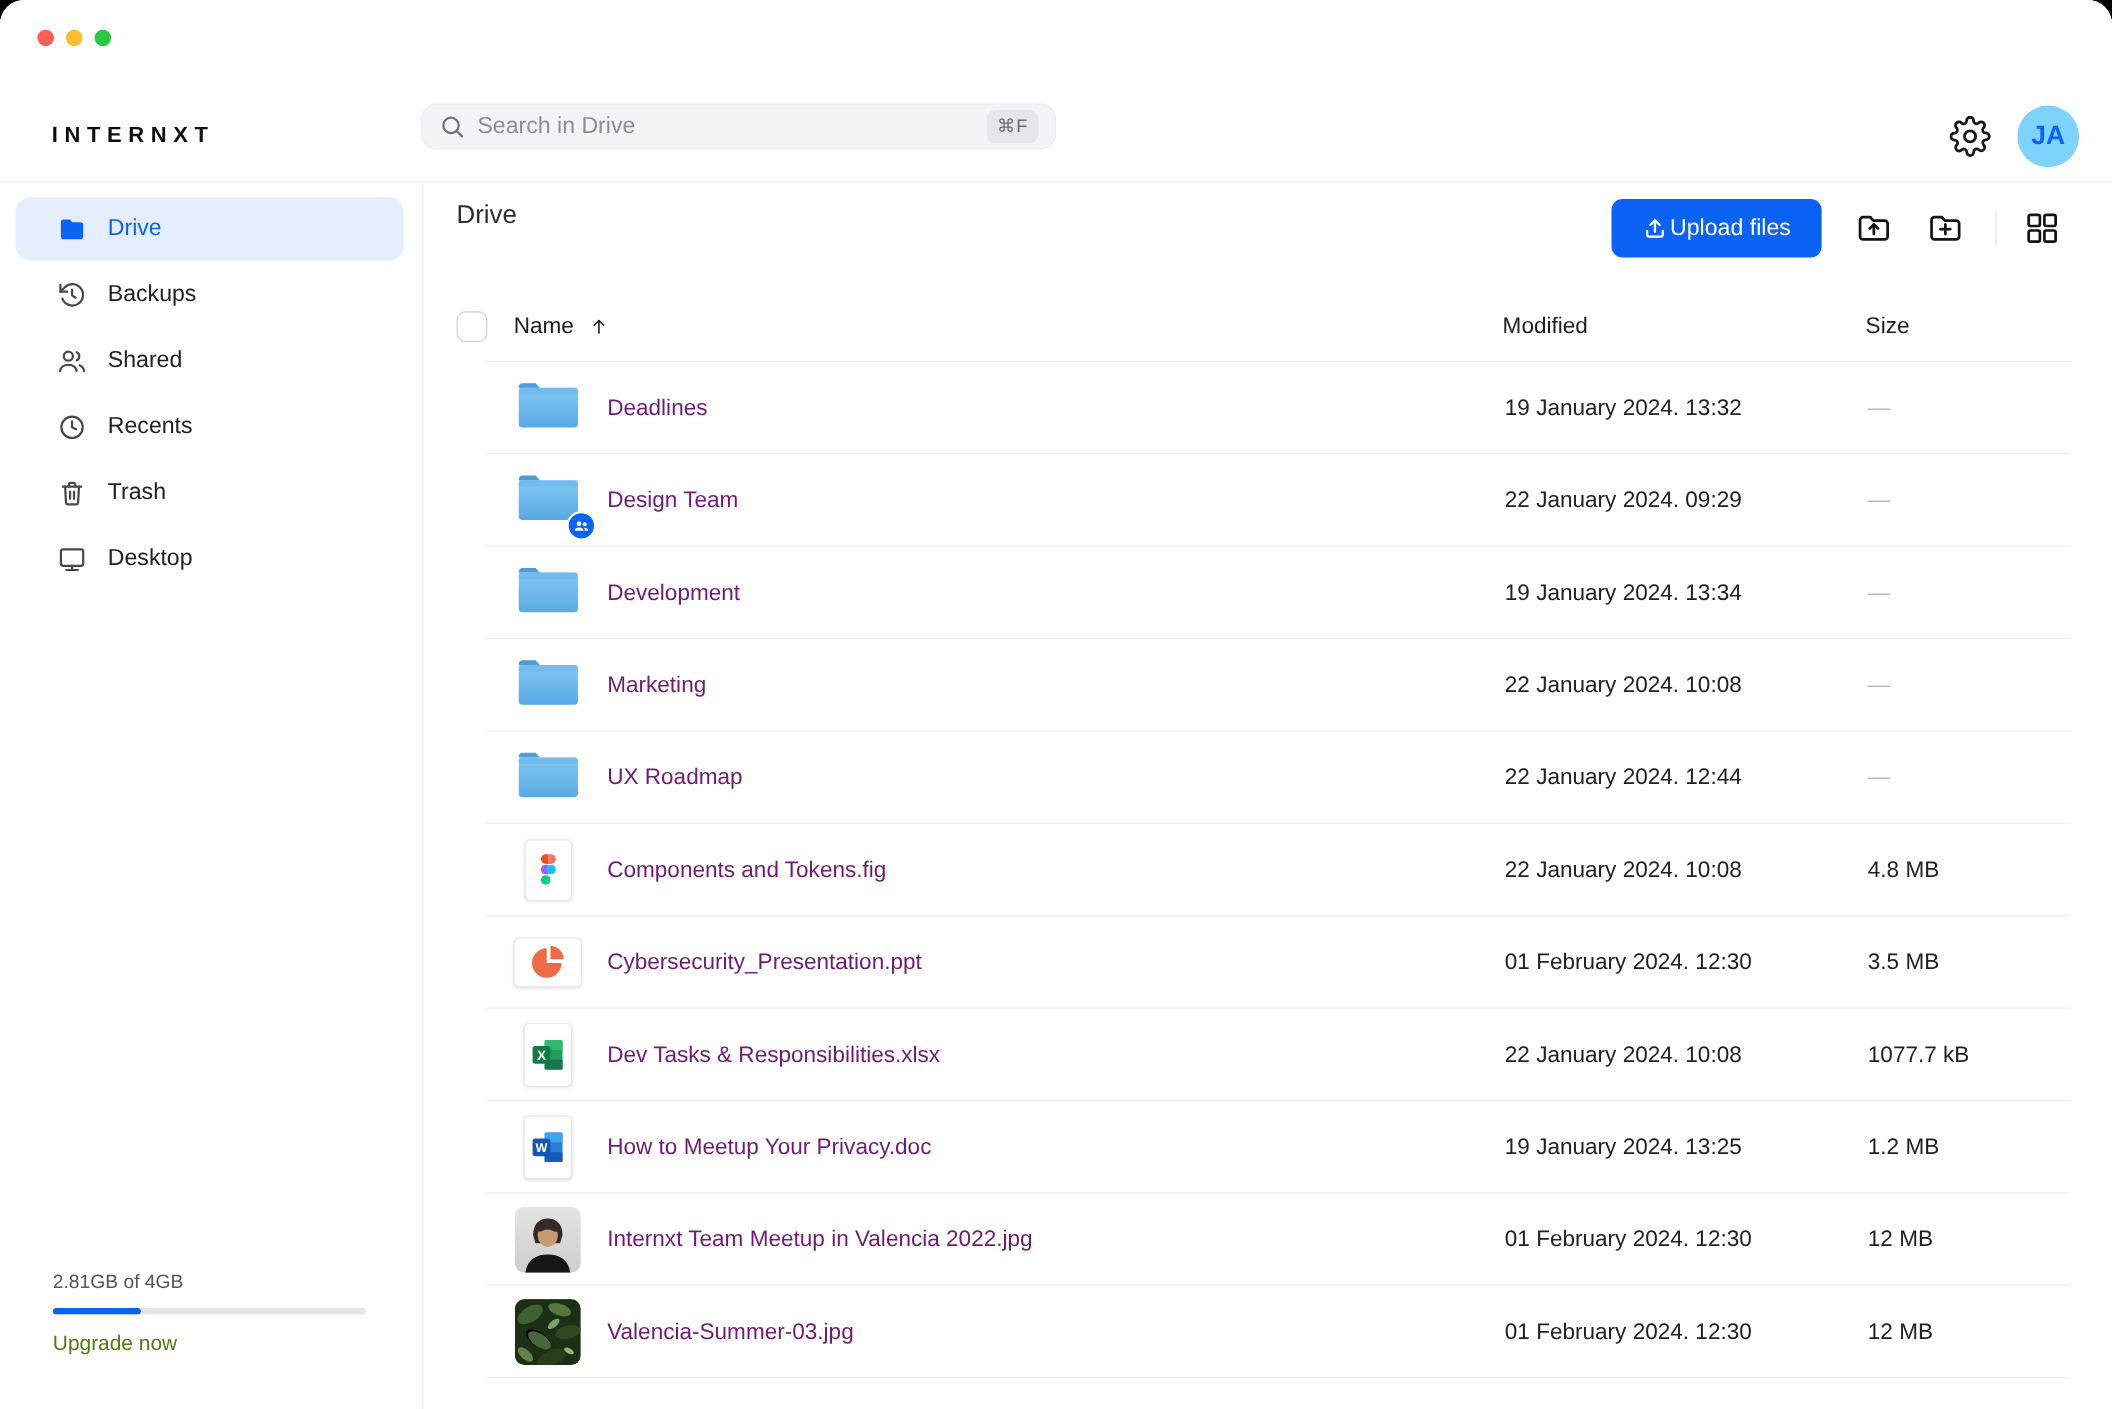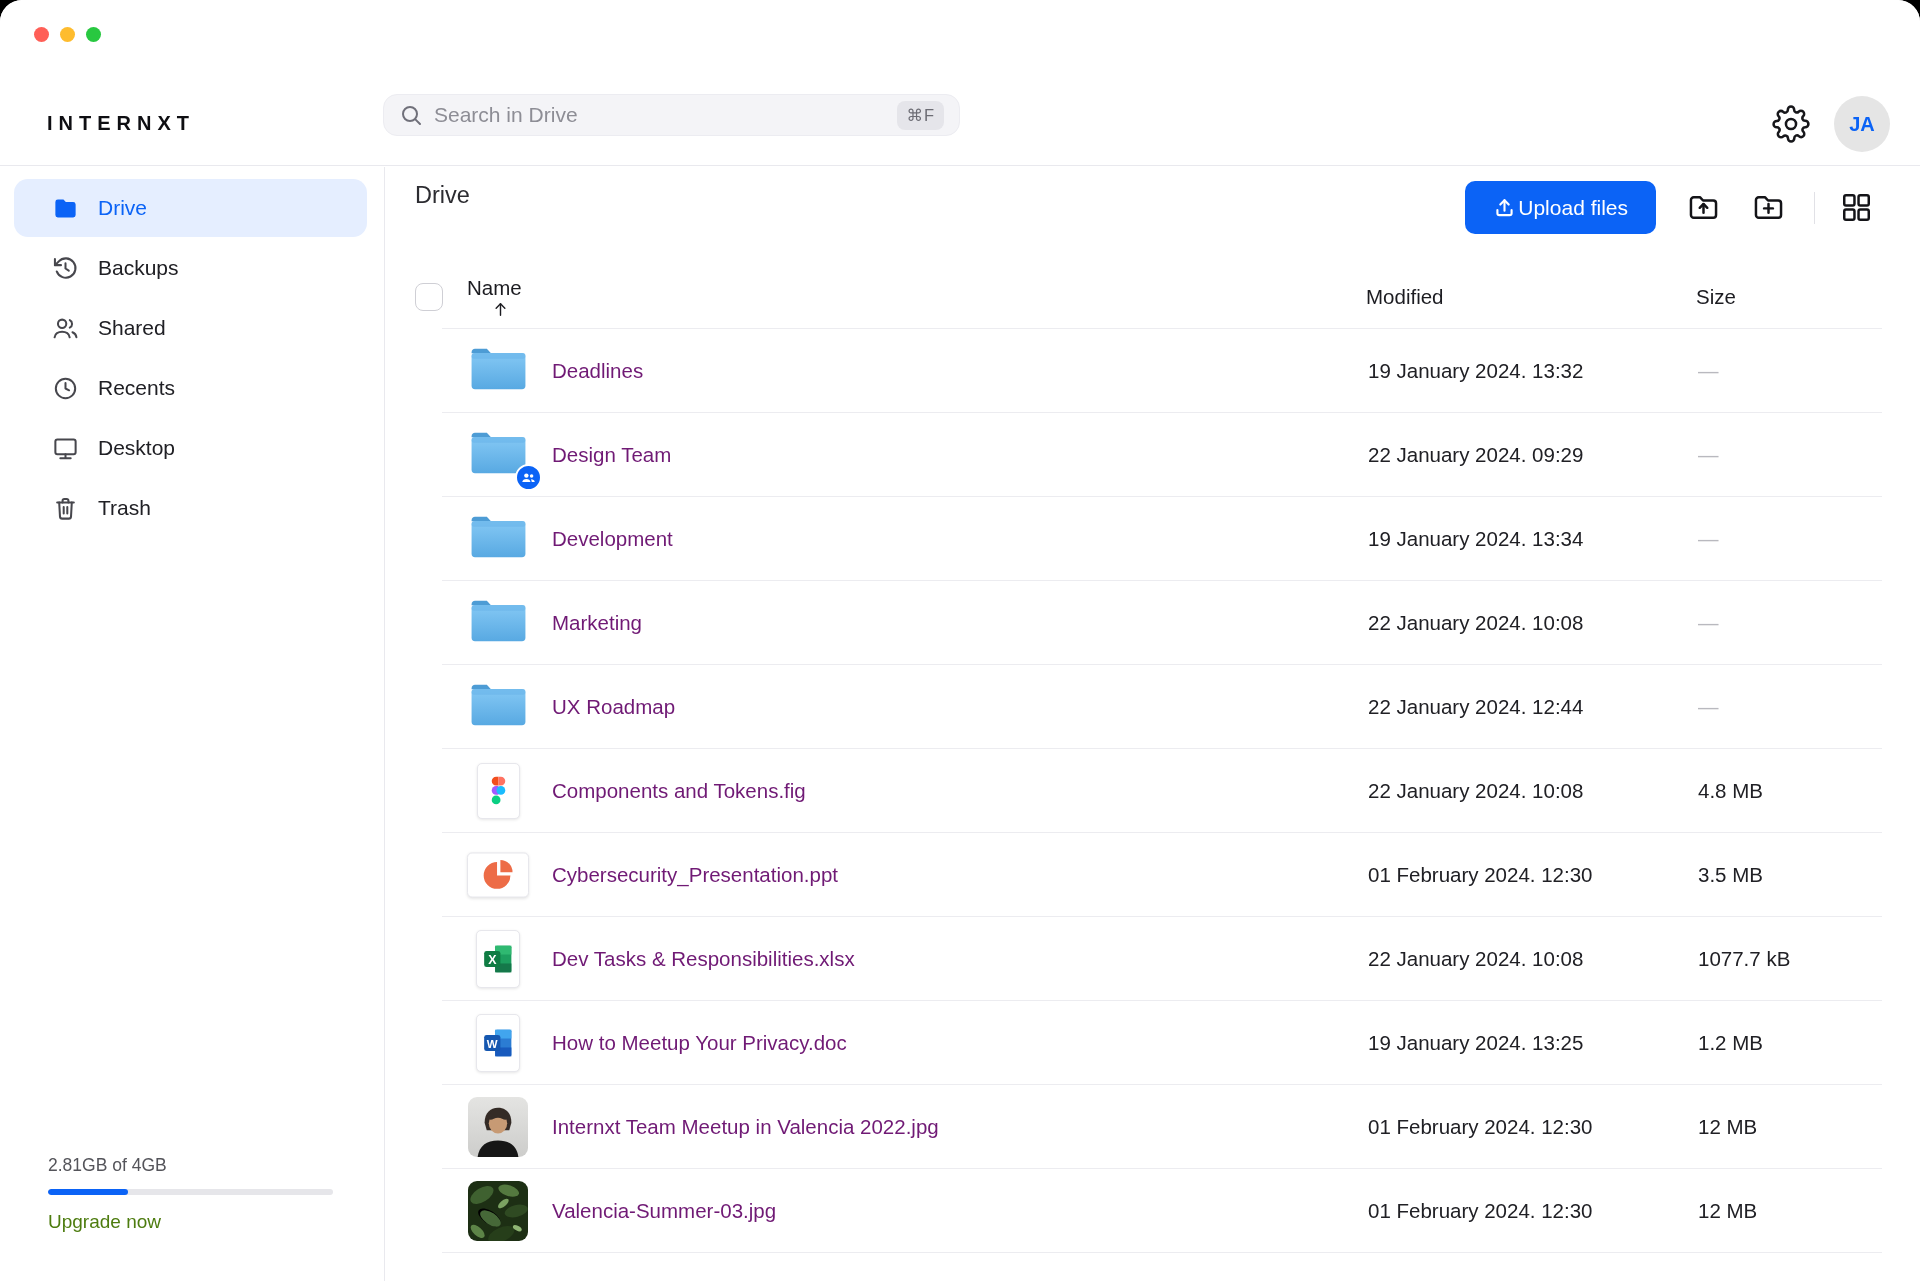--- a/index.html
+++ b/index.html
@@ -22,22 +22,22 @@
   .search svg { width:24px; height:24px; stroke:#70707a; flex:0 0 auto; }
   .search .ph { margin-left:11px; font-size:21px; color:#8d8d95; }
   .search .kbd {
     margin-left:auto; background:#e5e5ea; color:#6c6c74; border-radius:8px;
     font-size:16.5px; padding:5px 9px; letter-spacing:1px;
   }
   .gearbtn { position:absolute; left:1771px; top:105px; width:40px; height:40px; background:none; border:none; cursor:pointer; }
   .gearbtn svg { width:38px; height:38px; stroke:#17171b; }
   .avatar {
     position:absolute; left:1834px; top:96px; width:56px; height:56px; border-radius:50%;
-    background:#e5e5e5; display:flex; align-items:center; justify-content:center;
-    color:#0b63f6; font-size:20px; font-weight:700; cursor:pointer;
+    background:#7dd3fc; display:flex; align-items:center; justify-content:center;
+    color:#0b63f6; font-size:24px; font-weight:700; cursor:pointer;
   }
 
   
   .sidebar { position:absolute; left:0; top:167px; width:385px; bottom:0; border-right:1px solid #e9e9ee; background:#fff; z-index:2; }
   .nav { padding-top:12px; }
   .nav-item {
     height:58px; margin:0 17px 2px 14px; border-radius:14px; display:flex; align-items:center;
     padding-left:38px; cursor:pointer; color:#202025;
   }
   .nav-item .nav-icon { width:27px; height:27px; display:flex; }
@@ -67,21 +67,21 @@
   .vdiv { width:1px; height:32px; background:#e1e1e6; margin-left:28px; }
 
   
   .thead { position:absolute; left:0; right:0; top:97px; height:65px; }
   .thead::after { content:""; position:absolute; left:57px; right:38px; bottom:0; border-bottom:1px solid #ececf0; }
   .checkbox {
     position:absolute; left:30px; top:50%; transform:translateY(-50%);
     width:28px; height:28px; border:1.6px solid #cfcfd5; border-radius:8px; background:#fff; cursor:pointer;
   }
   .col { position:absolute; top:50%; transform:translateY(-50%); font-size:20.5px; font-weight:500; color:#1c1c21; cursor:pointer; }
-  .col.name { left:82px; display:flex; align-items:center;flex-direction:column; }
+  .col.name { left:82px; display:flex; align-items:center; }
   .col.name svg { width:19px; height:19px; margin-left:13px; stroke:#1c1c21; stroke-width:1.8; fill:none; stroke-linecap:round; stroke-linejoin:round; }
   .col.mod { left:981px; }
   .col.size { left:1311px; }
 
   .rows { position:absolute; left:0; right:0; top:162px; }
   .trow { position:relative; height:84px; }
   .trow::after { content:""; position:absolute; left:57px; right:38px; bottom:0; border-bottom:1px solid #ececf0; }
   .cell-icon { position:absolute; left:81px; top:50%; transform:translateY(-50%); width:64px; display:flex; justify-content:center; align-items:center; }
   .cell-name { position:absolute; left:167px; top:50%; transform:translateY(-50%); font-size:20.5px; color:#701a75; white-space:nowrap;text-align:right; }
   .cell-mod  { position:absolute; left:983px; top:50%; transform:translateY(-50%); font-size:20.5px; color:#202025; white-space:nowrap; }
@@ -169,38 +169,38 @@
           <svg viewBox="0 0 24 24">
               <circle cx="12" cy="12" r="8.6"></circle>
               <polyline points="12 7.2 12 12 15.2 13.6"></polyline>
             </svg>
         </span>
         <span class="nav-label">Recents</span>
       </div>
       <div class="nav-item">
         <span class="nav-icon">
           <svg viewBox="0 0 24 24">
-              <rect x="3" y="4" width="18" height="13.2" rx="1.8"></rect>
-              <line x1="12" y1="17.2" x2="12" y2="20.4"></line>
-              <line x1="7.4" y1="20.6" x2="16.6" y2="20.6"></line>
-            </svg>
-        </span>
-        <span class="nav-label">Desktop</span>
-      </div>
-      <div class="nav-item">
-        <span class="nav-icon">
-          <svg viewBox="0 0 24 24">
               <path d="M4.6 6.6h14.8"></path>
               <path d="M6.4 6.6l.7 12.6a1.9 1.9 0 0 0 1.9 1.8h6a1.9 1.9 0 0 0 1.9-1.8l.7-12.6"></path>
               <path d="M9.4 6.6V5.1A1.6 1.6 0 0 1 11 3.5h2a1.6 1.6 0 0 1 1.6 1.6v1.5"></path>
               <line x1="10.4" y1="10.6" x2="10.4" y2="16.4"></line>
               <line x1="13.6" y1="10.6" x2="13.6" y2="16.4"></line>
             </svg>
         </span>
         <span class="nav-label">Trash</span>
+      </div>
+      <div class="nav-item">
+        <span class="nav-icon">
+          <svg viewBox="0 0 24 24">
+              <rect x="3" y="4" width="18" height="13.2" rx="1.8"></rect>
+              <line x1="12" y1="17.2" x2="12" y2="20.4"></line>
+              <line x1="7.4" y1="20.6" x2="16.6" y2="20.6"></line>
+            </svg>
+        </span>
+        <span class="nav-label">Desktop</span>
       </div>
     </nav>
 
     <div class="storage">
       <div class="usage">2.81GB of 4GB</div>
       <div class="bar">
           <div class="fill" id="storageFill" style="width: 28%;"></div>
         </div>
       <a class="upgrade">Upgrade now</a>
     </div>

